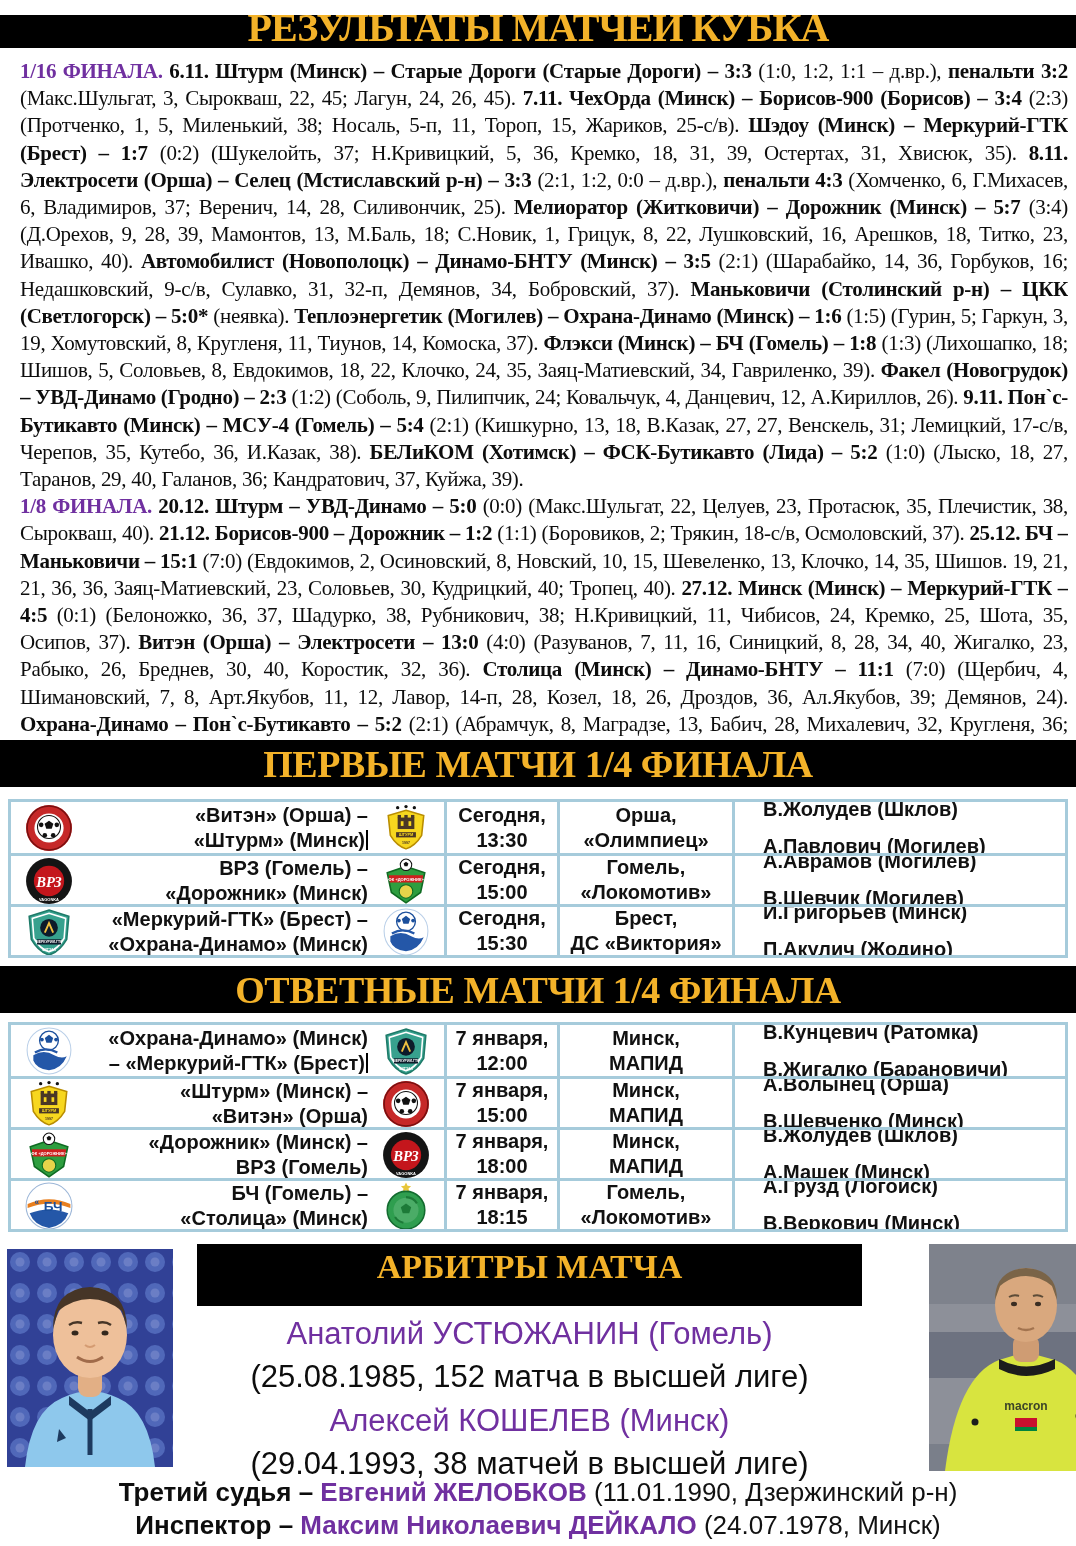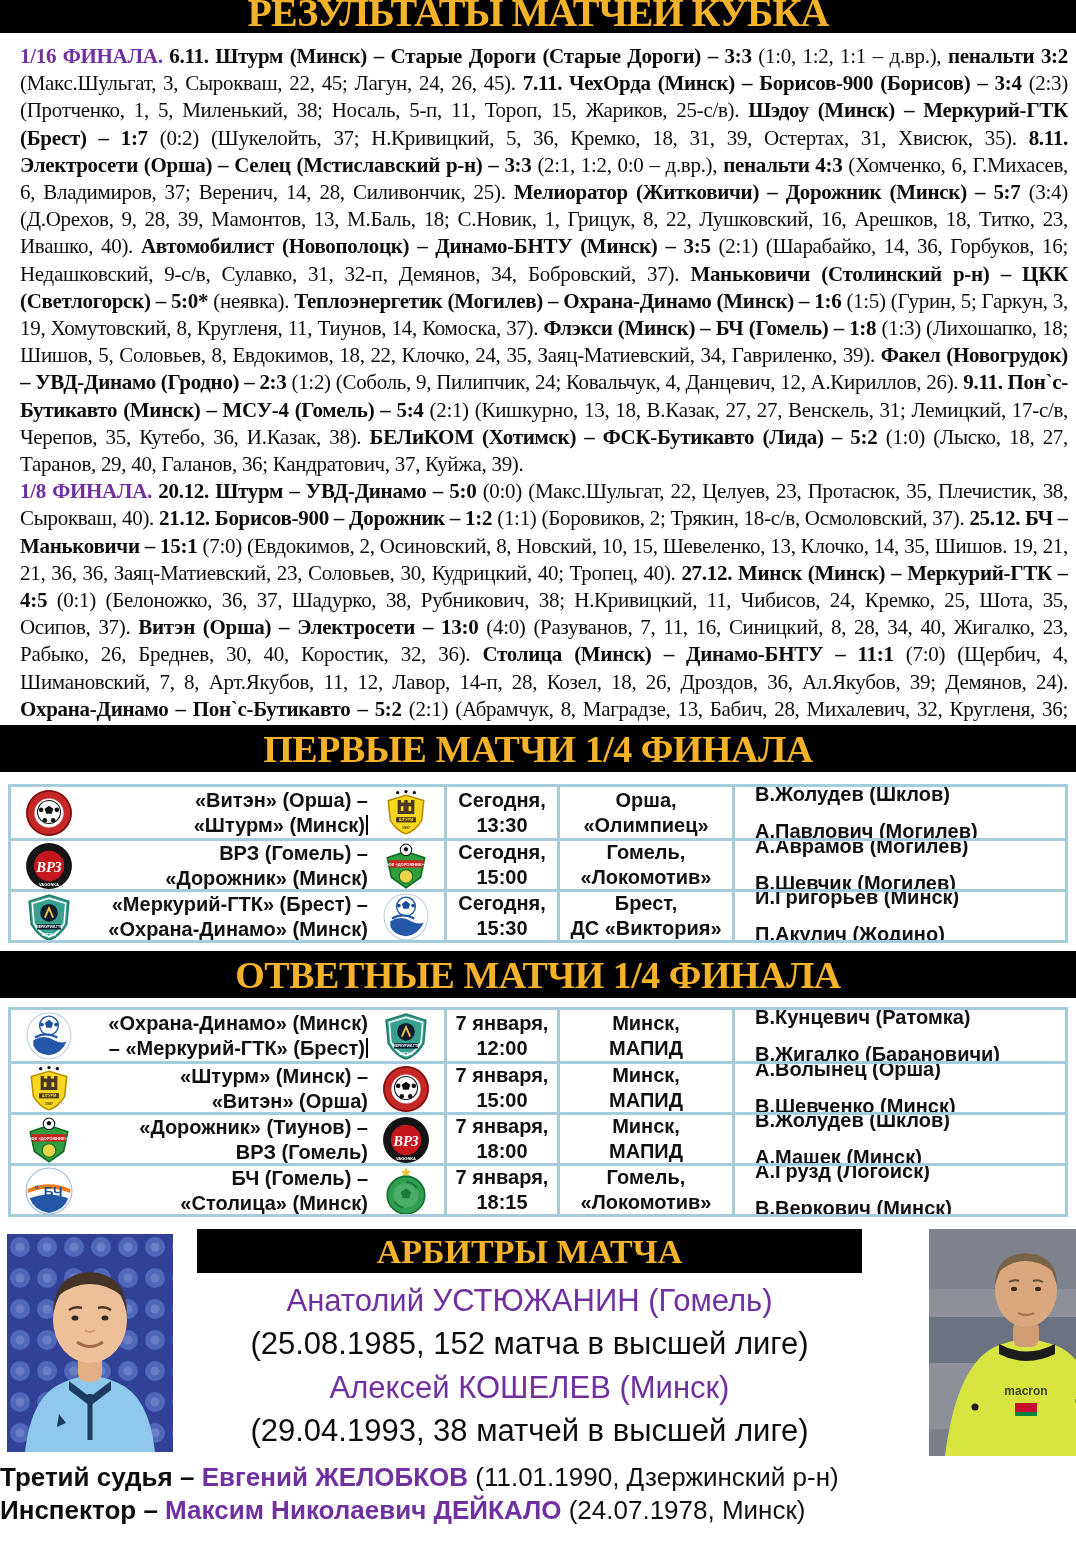--- a/index.html
+++ b/index.html
@@ -9,21 +9,21 @@
     --bannerbg:#000000;
   }
   *{box-sizing:border-box;}
   html,body{margin:0;padding:0;}
   body{width:1076px;height:1546px;background:#ffffff;overflow:hidden;
        font-family:"Liberation Sans",sans-serif;color:#111;}
   .page{width:1076px;height:1546px;position:relative;}
 
   
   .banner{background:var(--bannerbg);text-align:center;}
-  .banner-top{height:33px;overflow:hidden;}
+  .banner-top{height:33px;overflow:hidden;margin-top:15px;}
   .banner-top .banner-text{
     display:block;font-family:"Liberation Serif",serif;font-weight:bold;
     font-size:40px;line-height:46px;color:var(--gold);margin-top:-10px;
     letter-spacing:-1px;
   }
   .banner-mid{height:47px;overflow:hidden;}
   .banner-mid .banner-text{
     display:block;font-family:"Liberation Serif",serif;font-weight:bold;
     font-size:38px;line-height:48px;color:var(--gold);letter-spacing:-0.5px;
   }
@@ -47,39 +47,39 @@
     border-left:3px solid var(--tbl);
     display:flex;flex-direction:column;justify-content:center;align-items:center;
     font-weight:bold;font-size:20px;line-height:25px;text-align:center;overflow:hidden;
   }
   .m-cell:first-child{border-left:none;}
   .cell-match{display:grid;grid-template-columns:76px 1fr 76px;align-items:center;}
   .match-text{text-align:right;}
   .match-line{display:block;white-space:nowrap;}
   .logo{width:48px;height:48px;margin:0 auto;}
   .logo svg{width:48px;height:48px;display:block;}
-  .cell-refs{align-items:flex-start;padding-left:20px;text-align:left;gap:12px;}
+  .cell-refs{align-items:flex-start;padding-left:28px;text-align:left;gap:12px;}
   .cursor{display:inline-block;width:2px;height:20px;background:#000;
           vertical-align:-3px;margin-left:1px;}
 
   
   .arbiters{position:relative;height:306px;margin-top:7px;}
   .photo{position:absolute;overflow:hidden;}
   .photo svg{display:block;width:100%;height:100%;}
   .photo-left{left:7px;top:10px;width:166px;height:218px;}
   .photo-right{left:929px;top:5px;width:184px;height:227px;font-weight:bold;}
   .arb-center{position:absolute;left:197px;top:5px;width:665px;text-align:center;}
-  .arb-banner{height:44px;background:var(--bannerbg);overflow:hidden;}
+  .arb-banner{height:62px;background:var(--bannerbg);overflow:hidden;}
   .arb-banner .banner-text{
     display:block;font-family:"Liberation Serif",serif;font-weight:bold;
     font-size:34px;line-height:45px;color:var(--gold);
   }
   .arb-name{color:var(--purple);font-weight:normal;font-size:31px;line-height:40px;margin-top:8px;white-space:nowrap;}
   .arb-info{color:#0d0d0d;font-weight:normal;font-size:31px;line-height:45px;white-space:nowrap;}
-  .arb-bottom{position:absolute;left:0;top:237px;width:1076px;text-align:left;}
+  .arb-bottom{position:absolute;left:0;top:237px;width:1076px;text-align:center;}
   .arb-line{font-size:26px;line-height:33px;font-weight:normal;white-space:nowrap;}
   .arb-line .seg-bold{color:#0d0d0d;}
 </style>
 </head>
 <body>
 
 <div class="page">
 
   <header class="banner banner-top">
     <span class="banner-text">РЕЗУЛЬТАТЫ МАТЧЕЙ КУБКА</span>
@@ -330,21 +330,21 @@
             <svg viewBox="0 0 46 46">
               <path d="M23 9 L41 15 L37 34 L23 44 L9 34 L5 15 Z" fill="#2e9e3f" stroke="#0f6b22" stroke-width="1.5"></path>
               <circle cx="23" cy="7.5" r="5.5" fill="#fff" stroke="#111"></circle>
               <path fill="#111" d="M23 4.5l2.3 1.7-.9 2.7h-2.8l-.9-2.7z"></path>
               <path d="M6.5 17.5 L39.5 17.5 L38.5 24.5 L7.5 24.5 Z" fill="#cf1f1f"></path>
               <text x="23" y="22.7" font-size="3.9" fill="#fff" text-anchor="middle" font-family="Liberation Sans, sans-serif">ФК «ДОРОЖНИК»</text>
               <circle cx="23" cy="33" r="6.5" fill="#e8d44a" stroke="#0f6b22"></circle>
             </svg>
           </div>
           <div class="match-text">
-            <span class="match-line">«Дорожник» (Тиунов) –</span>
+            <span class="match-line">«Дорожник» (Минск) –</span>
             <span class="match-line">ВРЗ (Гомель)</span>
           </div>
           <div class="logo">
             <svg viewBox="0 0 46 46">
               <circle cx="23" cy="23" r="22" fill="#141414"></circle>
               <circle cx="23" cy="23" r="14.5" fill="#c4161c"></circle>
               <text x="23" y="28.5" font-size="14" fill="#fff" font-style="italic" font-weight="bold" text-anchor="middle" font-family="Liberation Serif, serif">ВРЗ</text>
               <text x="23" y="42" font-size="3.8" fill="#fff" text-anchor="middle" font-family="Liberation Sans, sans-serif">VAGONKA</text>
             </svg>
           </div>

